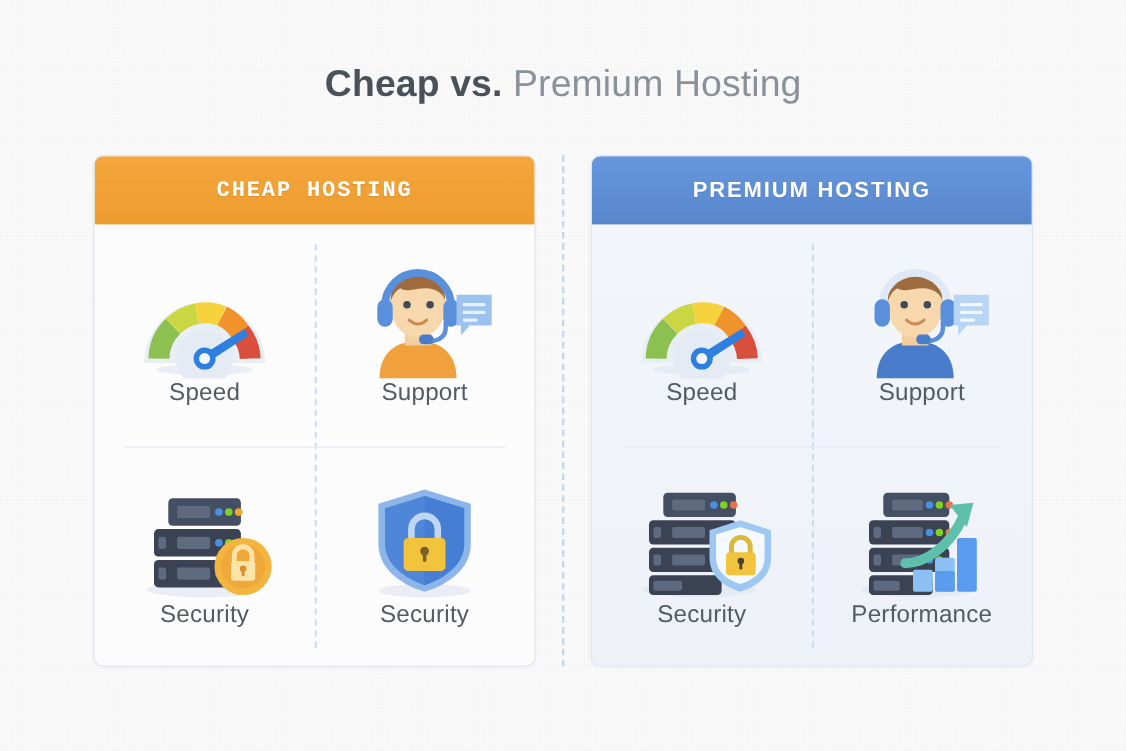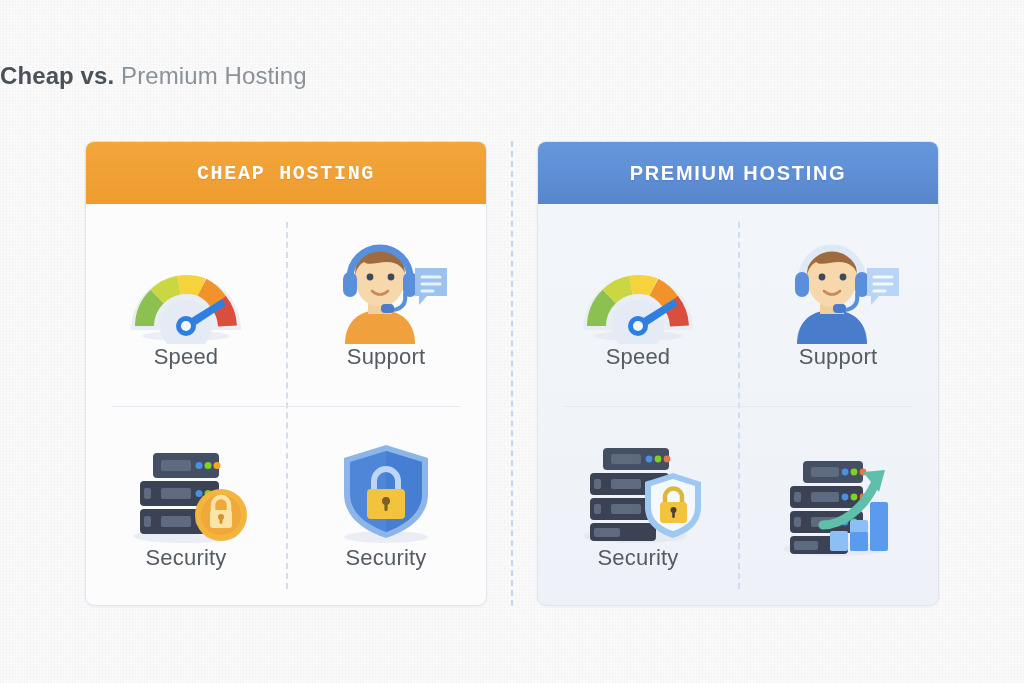--- a/index.html
+++ b/index.html
@@ -18,21 +18,22 @@
       repeating-linear-gradient(90deg, rgba(0,0,0,0.012) 0px, rgba(0,0,0,0.012) 1px, transparent 1px, transparent 3px);
     position: relative;
   }
 
   
   .page-title {
     position: absolute;
     top: 56px;
     left: 0;
     width: 1024px;
-    font-size: 24px;
+    text-align: center;
+    font-size: 34px;
     line-height: 40px;
     letter-spacing: 0.1px;
     white-space: nowrap;
   }
   .title-strong { font-weight: bold; color: #4a5158; }
   .title-light  { font-weight: normal; color: #8a9199; }
 
   
   .board {
     position: absolute;
@@ -357,17 +358,18 @@
                 <circle cx="79" cy="70" r="3.4" fill="#7ed321"></circle>
             </g>
             <path d="M48 73 C66 73 88 58 100 32" stroke="#5ec0ab" stroke-width="9" fill="none" stroke-linecap="round"></path>
             <path d="M88 20 L110 18 L104 40 Z" fill="#5ec0ab"></path>
             <rect x="55" y="79" width="18" height="20" rx="2" fill="#8cc0f5"></rect>
             <rect x="75" y="68" width="18" height="31" rx="2" fill="#8cc0f5"></rect>
             <rect x="75" y="80" width="18" height="19" rx="2" fill="#5b9bee"></rect>
             <rect x="95" y="50" width="18" height="49" rx="2" fill="#5b9bee"></rect>
           </svg>
         </div>
+        <div class="cell-label">Performance</div>
       </div>
 
     </div>
   </div>
 </div>
 
 </body></html>

